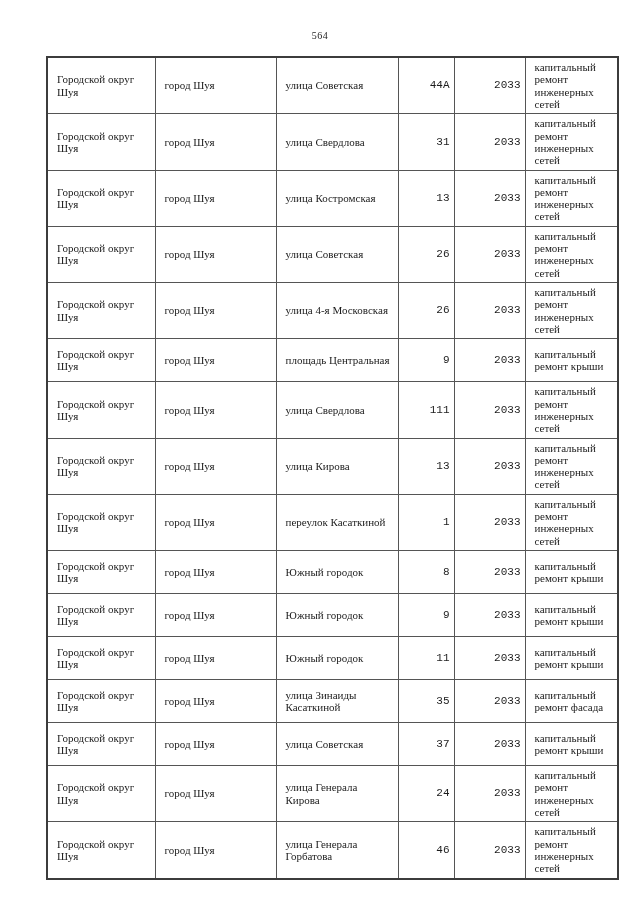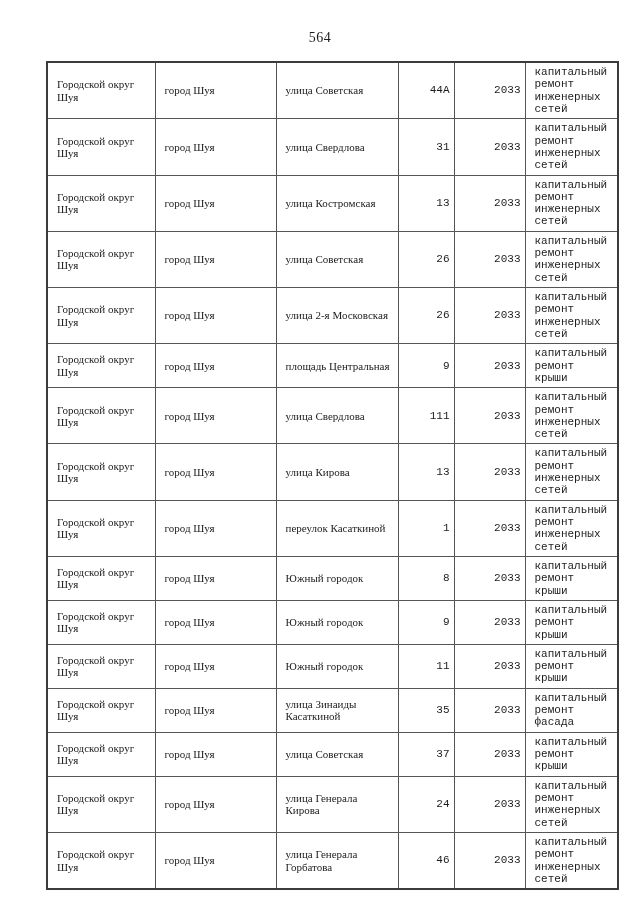--- a/index.html
+++ b/index.html
@@ -16,21 +16,21 @@
   }
   .page {
     position: relative;
     width: 640px;
     height: 905px;
     background: #ffffff;
   }
   .page-number {
     padding-top: 30px;
     text-align: center;
-    font-size: 14px;
+    font-size: 10px;
     letter-spacing: 0.5px;
     color: #1c1c1c;
   }
   table.repair-table {
     border-collapse: collapse;
     table-layout: fixed;
     margin-left: 46px;
     margin-top: 15px;
     width: 571px;
     border: 2px solid #3c3c3c;
@@ -45,21 +45,20 @@
     color: #1c1c1c;
     word-wrap: break-word;
   }
   td.cell-house, td.cell-year {
     text-align: right;
     padding: 3px 2px;
     font-family: Liberation Mono, monospace;
   }
   td.cell-work {
     padding: 3px 3px 3px 6px;
-    font-family: Liberation Mono, monospace;
   }
 </style>
 </head>
 <body>
 
 <div class="page">
 
   <div class="page-number">564</div>
 
   <table class="repair-table">
@@ -100,21 +99,21 @@
       <td class="cell-district">Городской округ Шуя</td>
       <td class="cell-city">город Шуя</td>
       <td class="cell-street">улица Советская</td>
       <td class="cell-house">26</td>
       <td class="cell-year">2033</td>
       <td class="cell-work">капитальный ремонт инженерных сетей</td>
     </tr>
         <tr>
       <td class="cell-district">Городской округ Шуя</td>
       <td class="cell-city">город Шуя</td>
-      <td class="cell-street">улица 2-я Московская</td>
+      <td class="cell-street">улица 4-я Московская</td>
       <td class="cell-house">26</td>
       <td class="cell-year">2033</td>
       <td class="cell-work">капитальный ремонт инженерных сетей</td>
     </tr>
         <tr>
       <td class="cell-district">Городской округ Шуя</td>
       <td class="cell-city">город Шуя</td>
       <td class="cell-street">площадь Центральная</td>
       <td class="cell-house">9</td>
       <td class="cell-year">2033</td>

